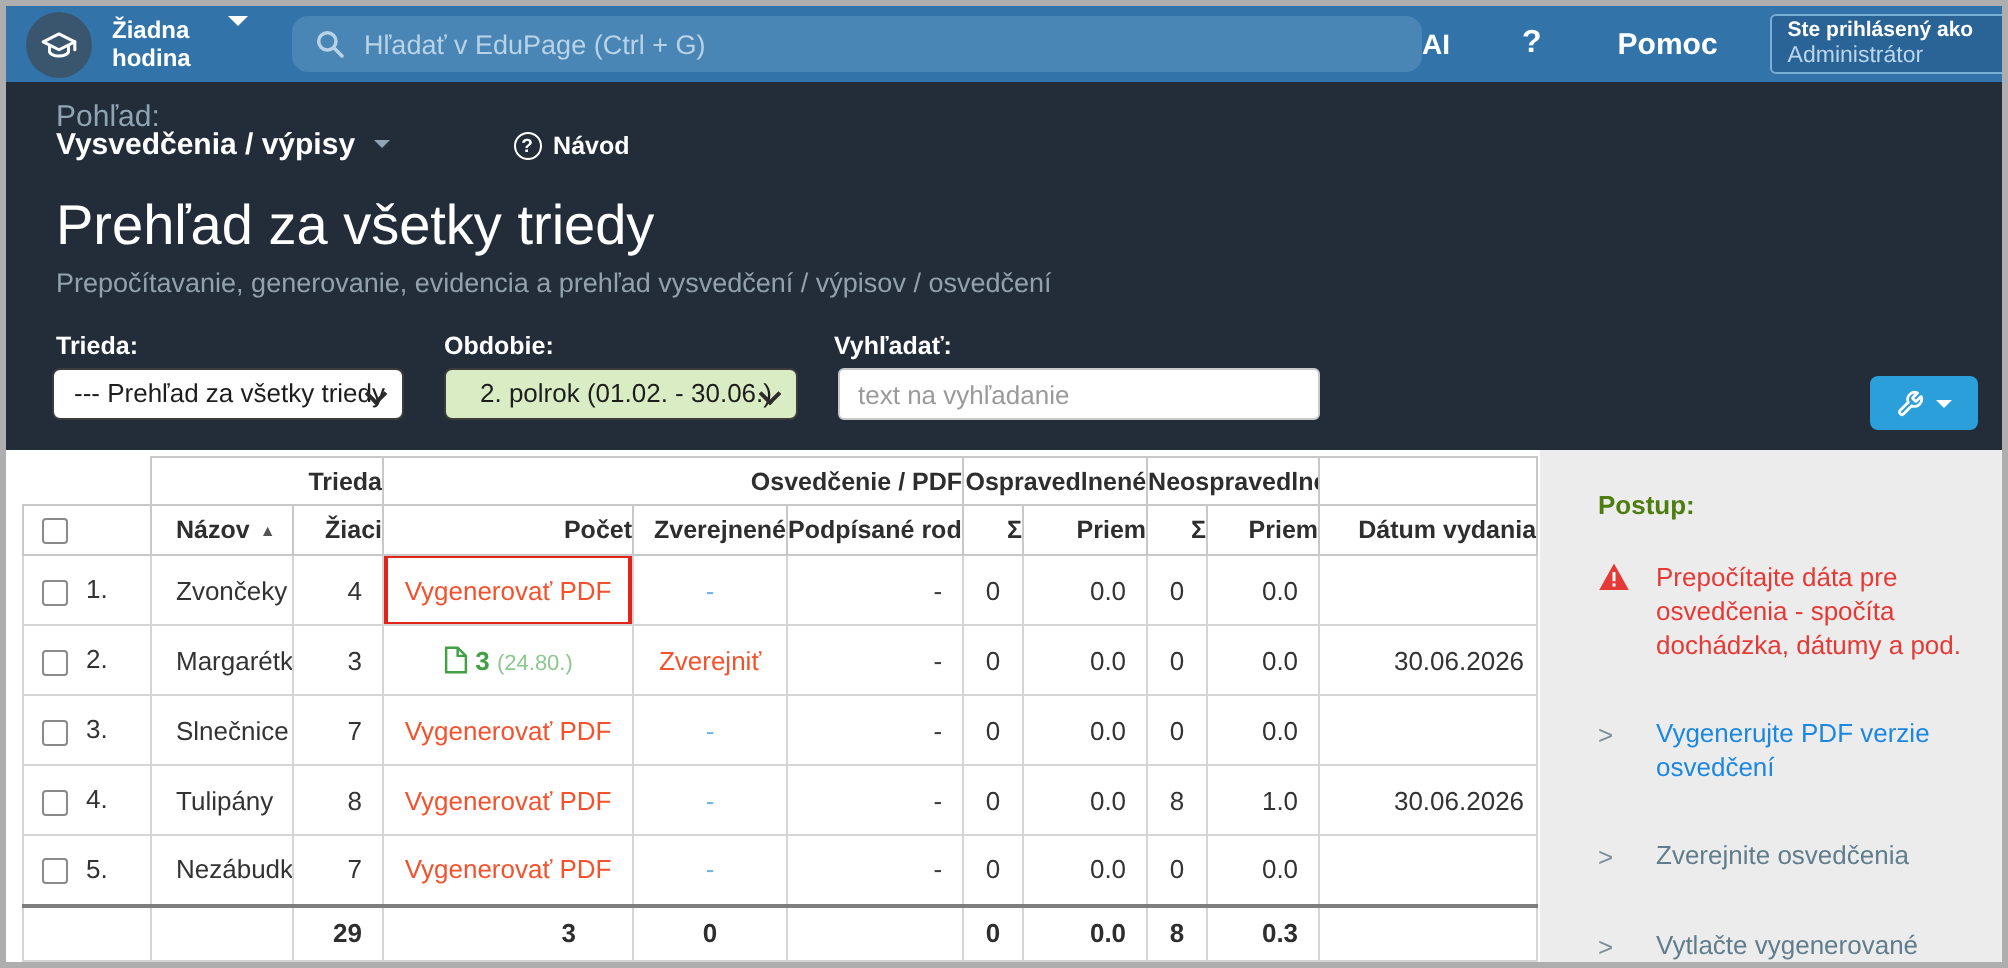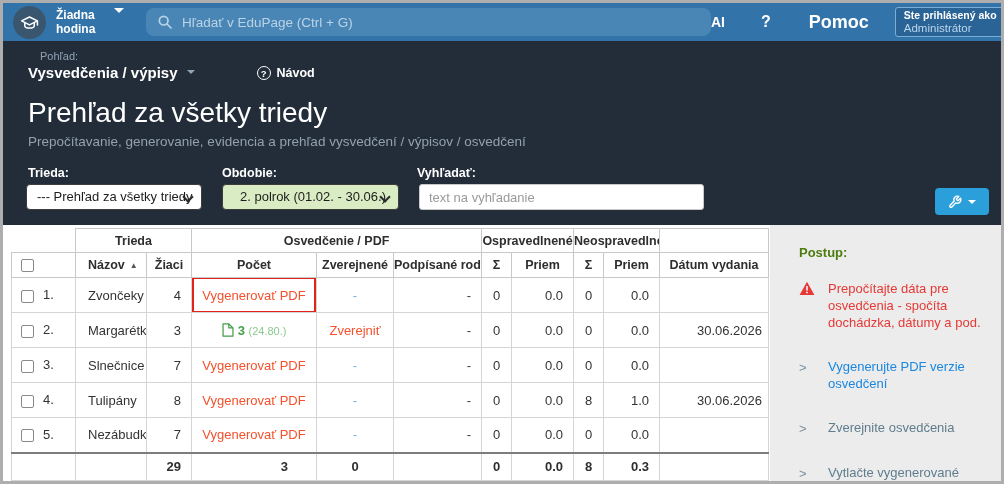--- a/index.html
+++ b/index.html
@@ -13,57 +13,57 @@
   .lesson-label { color:#fff; font-weight:bold; font-size:12px; line-height:14px; width:52px; }
   .caret-down { width:0; height:0; border-left:5px solid transparent; border-right:5px solid transparent; border-top:5px solid #fff; margin-left:6px; }
   .searchwrap { position:relative; margin-left:22px; }
   .tb-search { width:565px; height:28px; border:none; border-radius:8px; background:#4a86b5; color:#e3eef7; font-size:13.5px; padding:0 12px 0 36px; font-family:"Liberation Sans",sans-serif; outline:none; }
   .tb-search::placeholder { color:#b9d3e6; }
   .search-ico { position:absolute; left:11px; top:6px; }
   .tb-right { margin-left:auto; display:flex; align-items:center; }
   .ai-btn { color:#fff; font-weight:bold; font-size:14px; margin-right:36px; cursor:pointer; }
   .help-btn { display:flex; align-items:center; color:#fff; font-weight:bold; margin-right:26px; cursor:pointer; }
   .help-q { font-size:16px; margin-right:9px; }
-  .help-t { font-size:18px;padding-left:29px; }
+  .help-t { font-size:15px;padding-left:29px; }
   .userbox { width:140px; height:30px; background:#2a6396; border:1px solid #79aed6; border-radius:3px; display:flex; align-items:center; padding:0 8px; cursor:pointer; }
   .userbox-text { flex:1; }
   .user-l1 { color:#fff; font-weight:bold; font-size:10.5px; line-height:13px; }
   .user-l2 { color:#b9d6ec; font-size:11.5px; line-height:13px; }
   .userbox .caret-down { border-top-color:#bcd8ee; margin-left:2px; }
 
   
   .darkhead { height:184px; background:var(--header-navy,#222d39); position:relative; padding:10px 0 0 25px; }
   .viewrow { display:flex; align-items:flex-end; height:30px; }
-  .view-label { position:absolute; top:9px; left:25px; color:#8fa3b3; font-size:11px;margin-left:12px; }
+  .view-label { position:absolute; top:9px; left:25px; color:#8fa3b3; font-size:15px; }
   .view-value { color:#fff; font-weight:bold; font-size:15px; display:flex; align-items:center; cursor:pointer; }
   .view-value .caret-down { border-top-color:#90a4b4; border-left-width:4px; border-right-width:4px; border-top-width:4px; margin-left:9px; margin-bottom:2px; }
   .navod { display:flex; align-items:center; margin-left:62px; color:#fff; font-weight:bold; font-size:12.5px; cursor:pointer; margin-bottom:1px; }
   .navod-ico { width:14px; height:14px; border:1px solid #fff; border-radius:50%; font-size:9.5px; font-weight:bold; color:#fff; display:inline-flex; align-items:center; justify-content:center; margin-right:6px; }
   .page-title { color:#fff; font-size:28px; font-weight:400; margin-top:16px; line-height:32px; }
   .page-sub { color:#93a1ad; font-size:13.5px; margin-top:4px; line-height:18px; }
   .filters { display:flex; margin-top:15px; }
   .fgroup { display:flex; flex-direction:column; }
   .flabel { color:#fff; font-weight:bold; font-size:12.5px; margin-bottom:4px; }
   .sel { position:relative; height:26px; border:1px solid #3c3c3c; border-radius:4px; background:#fff; font-size:13px; color:#1d1d1d; line-height:24px; padding:0 26px 0 10px; cursor:pointer; white-space:nowrap; }
   .sel::after { content:""; position:absolute; right:9px; top:8px; width:6px; height:6px; border-right:2px solid #2b2b2b; border-bottom:2px solid #2b2b2b; transform:rotate(45deg); }
   .sel-trieda { width:176px; margin-left:-2px; }
   .sel-obdobie { width:177px; background:var(--period-green,#d9ecc4); text-align:center; padding-left:17px; }
   .g-trieda { width:194px; }
   .g-obdobie { width:195px; }
-  .f-search { width:285px; height:26px; border:1px solid #c9c9c9; border-radius:3px; font-size:13px; color:#333; padding:0 9px; font-family:"Liberation Sans",sans-serif; outline:none; margin-left:2px; }
+  .f-search { width:241px; height:26px; border:1px solid #c9c9c9; border-radius:3px; font-size:13px; color:#333; padding:0 9px; font-family:"Liberation Sans",sans-serif; outline:none; margin-left:2px; }
   .f-search::placeholder { color:#9a9a9a; }
   .wrench-btn { position:absolute; right:12px; top:147px; width:54px; height:27px; background:var(--button-blue,#2b9fda); border-radius:4px; display:flex; align-items:center; justify-content:center; cursor:pointer; }
   .wrench-btn .caret-down { border-top-color:#fff; border-left-width:4px; border-right-width:4px; border-top-width:4px; margin-left:6px; }
 
   
   .content { position:relative; height:256px; background:#fff; }
   .tblwrap { position:absolute; left:8px; top:3px; }
   table { border-collapse:collapse; table-layout:fixed; width:757px; font-size:13px; color:#333; }
   th, td { border:1px solid #d5d5d5; overflow:hidden; white-space:nowrap; }
-  th { border-color:#c8c8c8; font-size:12.5px; color:#2e2e2e; font-weight:bold; }
+  th { border-color:#c8c8c8; font-size:12.5px; color:#2e2e2e; font-weight:bold;text-align:right; }
   tr.gh th { height:24px; }
   tr.gh th.nob { border-top-color:#fff; border-left-color:#fff; }
   tr.sh th { height:25px; }
   th.th-nazov { text-align:left; padding-left:12px; }
   .sort { font-size:8px; color:#555; margin-left:5px; vertical-align:1px; }
   tbody td { height:35px; }
   td.c-num { padding-left:9px; }
   .cb { display:inline-block; width:13px; height:13px; background:#fff; border:1px solid #8a8a8a; border-radius:2px; vertical-align:middle; cursor:pointer; }
   .rownum { margin-left:9px; }
   td.c-name { padding-left:12px; }

